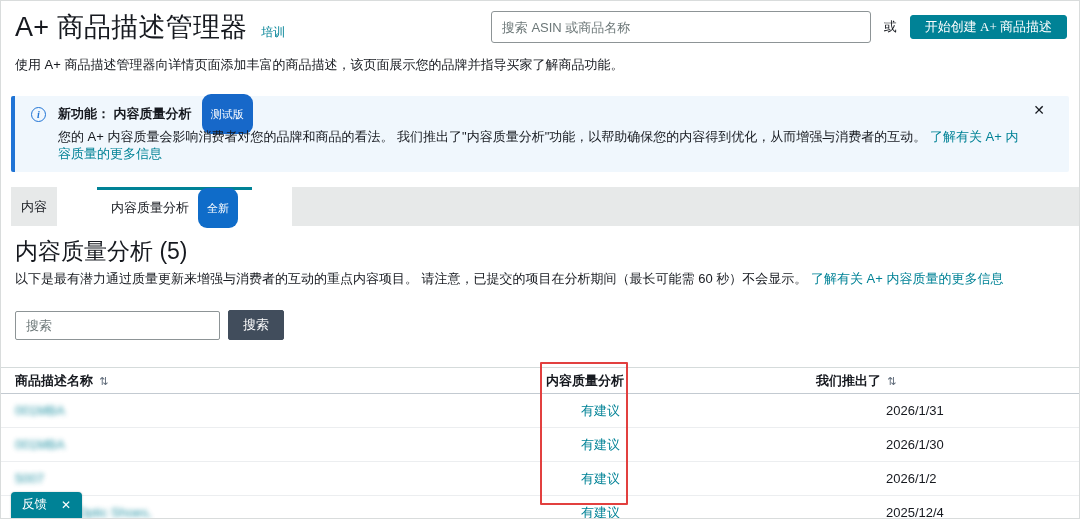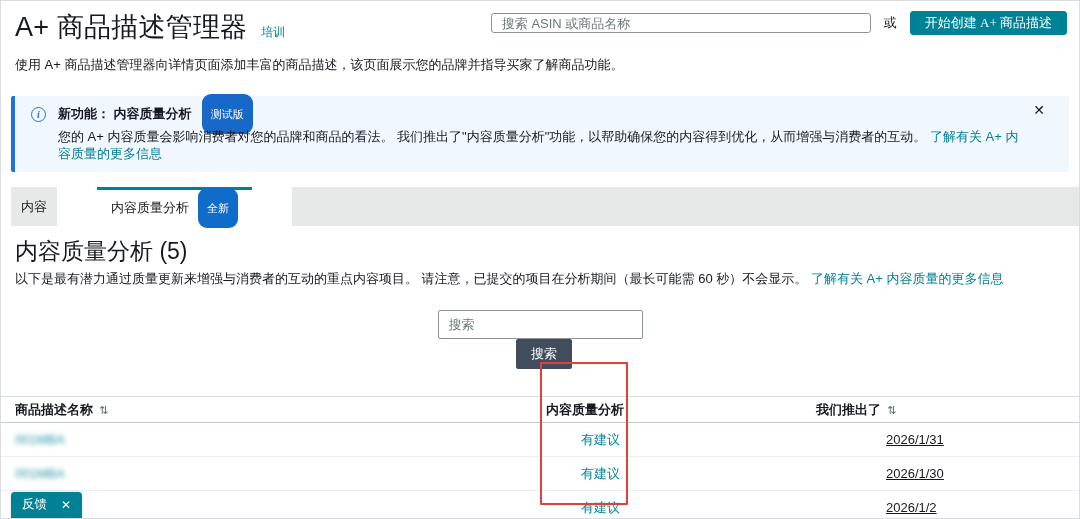--- a/index.html
+++ b/index.html
@@ -9,21 +9,21 @@
     position:relative; width:1080px; height:519px; background:#fff;
     border:1px solid #d9dcdc; overflow:hidden;
   }
   
   .topbar { display:flex; justify-content:space-between; align-items:flex-start; padding:8px 12px 0 14px; }
   .title-group { display:flex; align-items:baseline; }
   .app-title { font-size:27px; font-weight:400; color:#16191f; letter-spacing:0.2px; }
   .training-link { font-size:12px; color:#008296; margin-left:14px; text-decoration:none; cursor:pointer; }
   .top-actions { display:flex; align-items:center; margin-top:2px; }
   .asin-input {
-    width:380px; height:20px; border:1px solid #8d9496; border-radius:3px;
+    width:380px; height:32px; border:1px solid #8d9496; border-radius:3px;
     padding:0 10px; font-size:13px; color:#16191f; outline:none;
     font-family:"Liberation Sans","DejaVu Sans",sans-serif;
   }
   .asin-input::placeholder { color:#6c7778; }
   .or-label { font-size:13px; margin:0 13px; }
   .create-btn {
     height:24px; padding:0 14px; background:#008296; color:#fff; border:1px solid #008296;
     border-radius:3px; font-size:13px; cursor:pointer; white-space:nowrap;
     font-family:Liberation Serif, serif;
   }
@@ -50,21 +50,21 @@
   
   .tabs { display:flex; margin:15px 0 0 10px; height:39px;gap:40px; }
   .tab { display:flex; align-items:center; font-size:13px; cursor:pointer; }
   .tab-inactive { background:#e7e9e9; padding:0 10px; }
   .tab-active { background:#fff; border-top:3px solid #008296; padding:0 14px; }
   .tab-active .badge-pill { margin-left:9px; background:#0f6cc9; }
   .tabs-filler { flex:1; background:#e7e9e9; }
   
   .section-heading { margin:12px 14px 0; font-size:23px; font-weight:500; line-height:26px; }
   .section-desc { margin:7px 14px 0; font-size:13px; line-height:16px; }
-  .search-row { display:flex; margin:23px 14px 0; align-items:center;flex-direction:column; }
+  .search-row { display:flex; margin:23px 14px 0; align-items:center; }
   .table-search-input {
     width:205px; height:29px; border:1px solid #8d9496; border-radius:2px;
     padding:0 10px; font-size:13px; outline:none;
     font-family:"Liberation Sans","DejaVu Sans",sans-serif;
   }
   .table-search-input::placeholder { color:#6c7778; }
   .search-btn {
     height:30px; margin-left:8px; padding:0 14px; background:#414d5c; color:#fff;
     border:1px solid #414d5c; border-radius:2px; font-size:13px; cursor:pointer;
     font-family:"Liberation Sans","DejaVu Sans",sans-serif;
@@ -73,21 +73,21 @@
   .table { margin-top:27px; border-top:1px solid #d5dbdb; }
   .t-row {
     display:grid; grid-template-columns:531px 270px 1fr; align-items:center;
     padding-left:14px;
   }
   .t-head { height:26px; border-bottom:1px solid #c3cad1; font-size:13px; font-weight:700; }
   .t-body-row { height:34px; border-bottom:1px solid #eceef0; font-size:13px;gap:35px; }
   .sort-icon { font-size:11px; color:#5f6b7a; margin-left:6px; font-weight:400; }
   .name-link { color:#008296; text-decoration:none; cursor:pointer; filter:blur(2.6px); opacity:.85; white-space:nowrap; overflow:hidden; }
   .suggest-link { color:#008296; text-decoration:none; cursor:pointer; }
-  .date-cell { color:#16191f;text-decoration:underline; }
+  .date-cell { color:#16191f; }
   .th-clickable { cursor:pointer; }
   
   .highlight-box {
     position:absolute; left:539px; top:361px; width:88px; height:143px;
     border:2.5px solid #e2403f; border-radius:1px; pointer-events:none; z-index:5;
   }
   .feedback-tab {
     position:absolute; left:10px; bottom:0; z-index:6; background:#008296; color:#fff;
     border-radius:4px 4px 0 0; padding:4px 11px 5px; font-size:12.5px; display:flex;
     align-items:center; cursor:pointer; box-shadow:0 0 2px rgba(0,0,0,.25);

